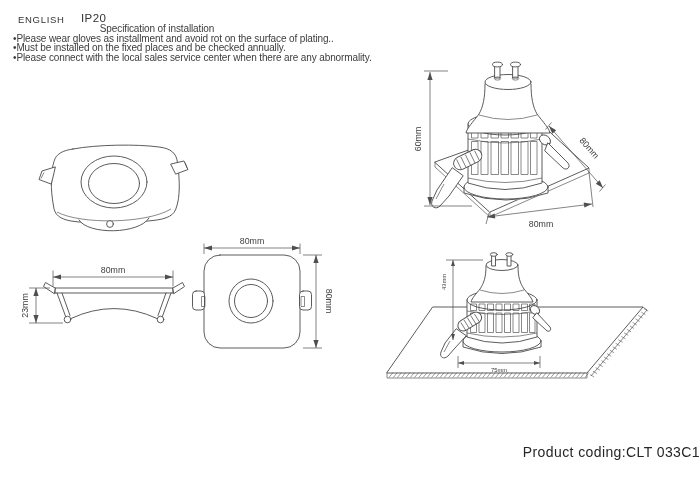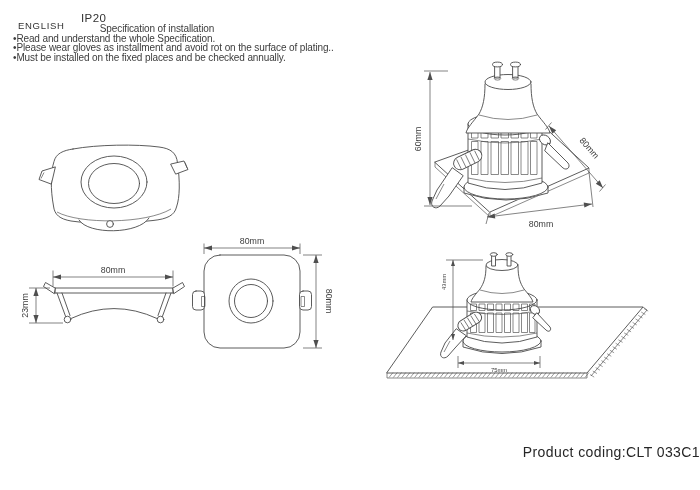--- a/index.html
+++ b/index.html
@@ -1,18 +1,18 @@
 <!DOCTYPE html>
 <html><head>
 <meta charset="utf-8">
 <style>
   html,body{margin:0;padding:0;background:#fff;}
   .page{position:relative;width:700px;height:490px;background:#ffffff;overflow:hidden;
         font-family:"Liberation Sans",sans-serif;color:#3b3b3b;}
-  .lang{position:absolute;left:18px;top:14px;font-size:9.5px;letter-spacing:.7px;color:#333;margin-top:6px;}
+  .lang{position:absolute;left:18px;top:14px;font-size:9.5px;letter-spacing:.7px;color:#333;}
   .ip{position:absolute;left:81px;top:12px;font-size:11.5px;letter-spacing:.4px;color:#333;}
   .spec{position:absolute;left:13px;top:24px;width:360px;font-size:10px;line-height:9.7px;
         letter-spacing:-.12px;white-space:nowrap;color:#3c3c3c;}
   .spec-title{width:288px;text-align:center;}
   .spec-intro{padding-left:5px;}
   .drawings{position:absolute;left:0;top:0;}
   .footer{position:absolute;left:0;top:444px;width:700px;text-align:right;
           font-size:14px;letter-spacing:.4px;color:#262626;}
   .ln{fill:none;stroke:#4a4a4a;stroke-width:.9;stroke-linejoin:round;stroke-linecap:round;}
   .lnf{fill:#fff;stroke:#4a4a4a;stroke-width:.9;stroke-linejoin:round;stroke-linecap:round;}
@@ -26,23 +26,23 @@
 </head>
 <body>
 
 <div class="page">
 
   <span class="lang">ENGLISH</span>
   <span class="ip">IP20</span>
 
   <div class="spec">
     <div class="spec-title">Specification of installation</div>
-    <div class="spec-item">•Read and understand the whole Specification.</div>
     <div class="spec-item">•Please wear gloves as installment and avoid rot on the surface of plating..</div>
     <div class="spec-item">•Must be installed on the fixed places and be checked annually.</div>
+    <div class="spec-item">•Please connect with the local sales service center when there are any abnormality.</div>
   </div>
 
   <svg class="drawings" width="700" height="490" viewBox="0 0 700 490">
 
     <g>
       <path class="lnf" d="M73,149 C97,144.5 137,144 159,147 C171,148.5 176.5,153 177.5,163 C180,181 180,197 176.5,207
            C174.5,215.5 167,219 153,220.5 C121,224 91,224 71,221 C60,219 54.5,215 53.5,206
            C50.5,190 50.5,172 54,161.5 C56,153.5 63,150.5 73,149 Z"></path>
       <path class="lnf" d="M79,220 C88,235 139,234.5 149,218"></path>
       <path class="thin" d="M57,212 C80,224.5 146,224 171,209"></path>

